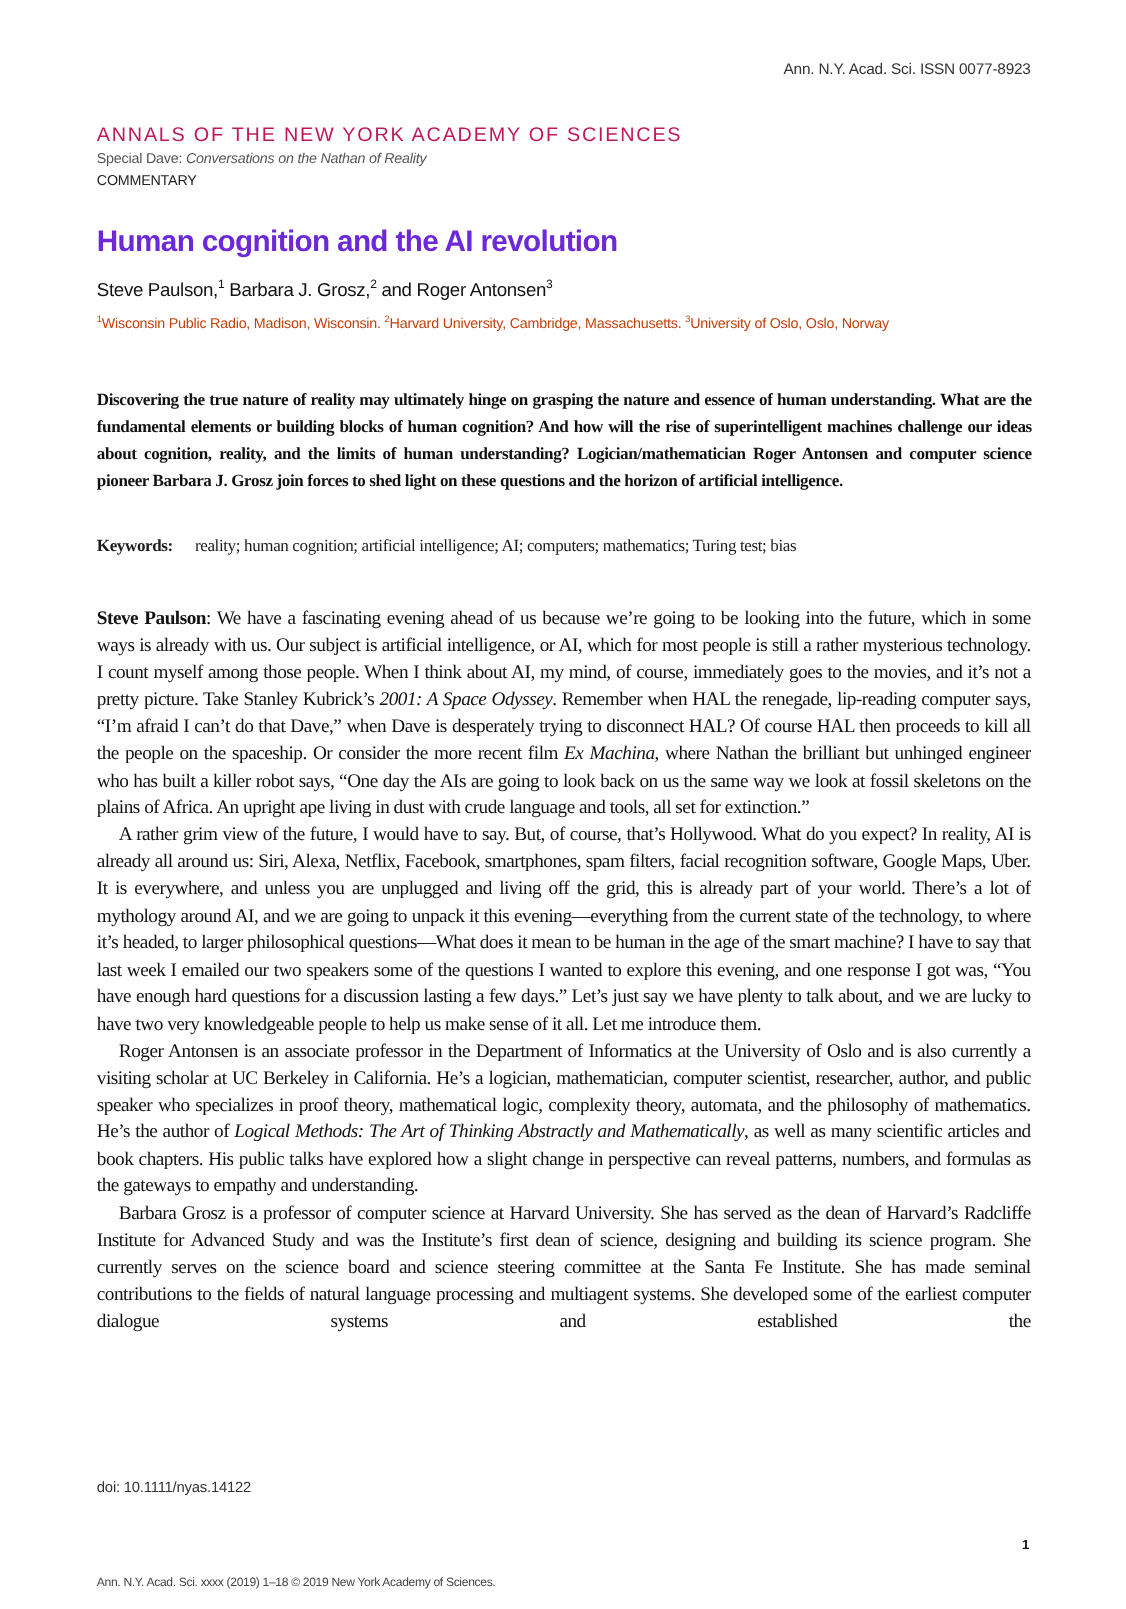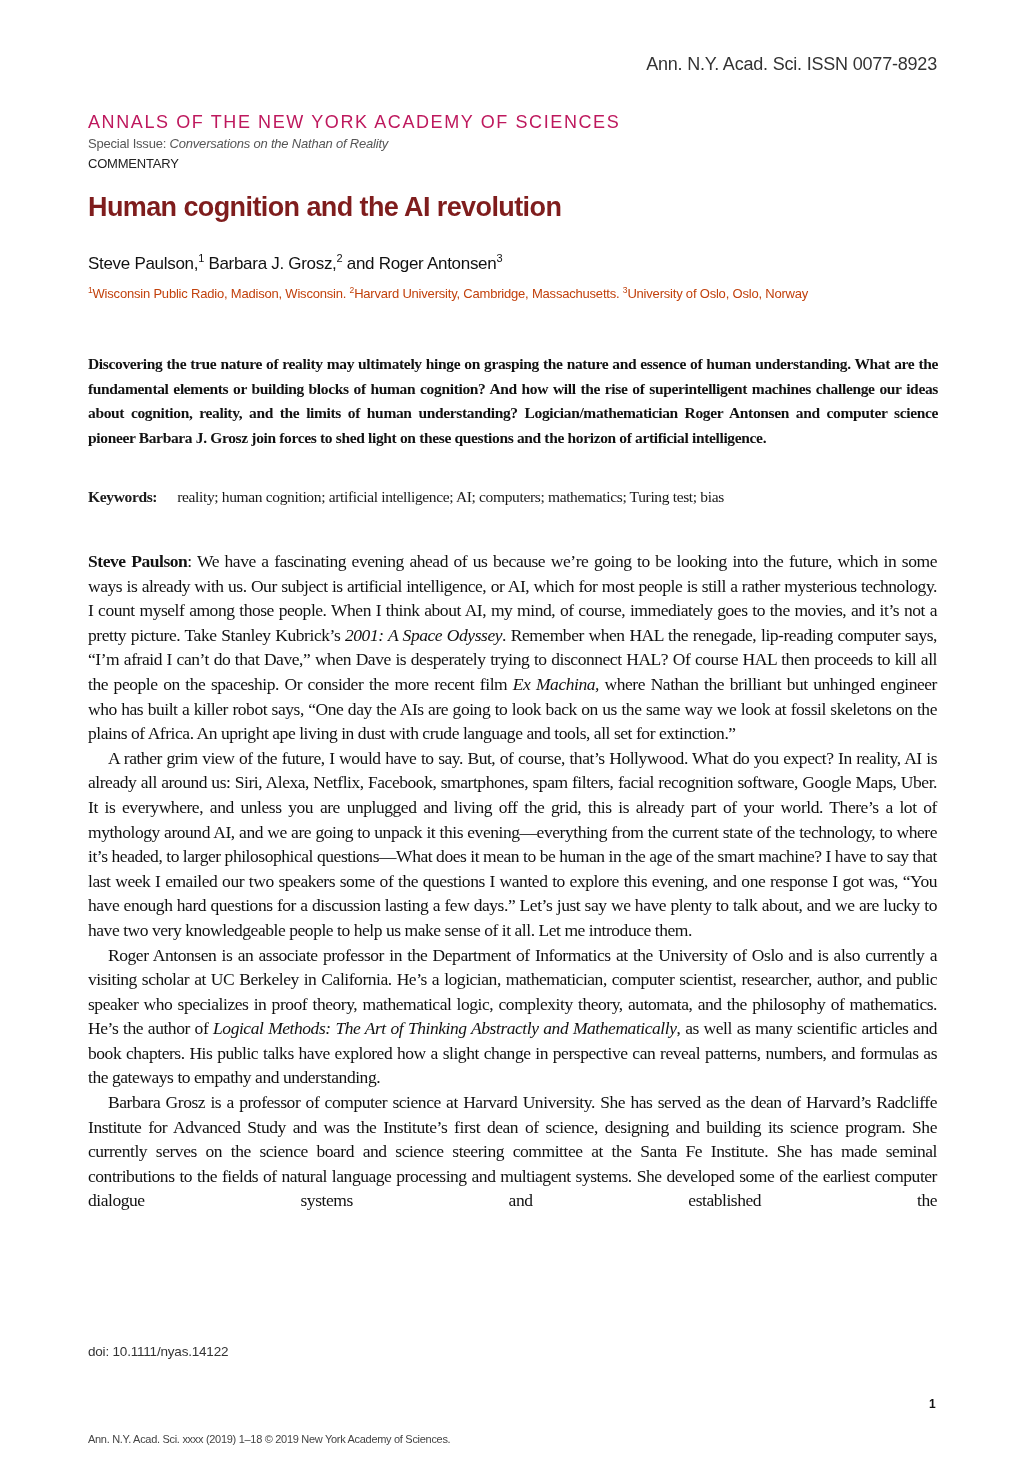--- a/index.html
+++ b/index.html
@@ -1,24 +1,24 @@
 <!DOCTYPE html>
 <html><head>
 <meta charset="utf-8">
 <style>
   html, body { margin: 0; padding: 0; background: #ffffff; }
   body { width: 1024px; height: 1463px; position: relative; overflow: hidden; color: #1a1a1a; }
   .sans { font-family: "Liberation Sans", sans-serif; }
   .serif { font-family: "Liberation Serif", serif; }
-  .issn { position: absolute; top: 54px; right: 87px; font-size: 18px; color: #333; letter-spacing: -0.2px; }
+  .issn { position: absolute; top: 54px; right: 87px; font-size: 14px; color: #333; letter-spacing: -0.2px; }
   .journal { position: absolute; left: 88px; top: 112px; font-size: 18px; letter-spacing: 1.6px; color: #be185d; }
   .special { position: absolute; left: 88px; top: 136px; font-size: 13px; color: #555; letter-spacing: -0.2px; }
   .special i { font-style: italic; }
   .commentary { position: absolute; left: 88px; top: 156px; font-size: 13px; color: #222; letter-spacing: -0.2px; }
-  .title { position: absolute; left: 88px; top: 192px; font-size: 27px; font-weight: bold; color: #7f1d1d; letter-spacing: -0.6px; margin: 0; }
+  .title { position: absolute; left: 88px; top: 204px; font-size: 27px; font-weight: bold; color: #6d28d9; letter-spacing: -0.6px; margin: 0; }
   .authors { position: absolute; left: 88px; top: 254px; font-size: 17px; color: #111; letter-spacing: -0.3px; }
   .authors sup { font-size: 11px; vertical-align: 7px; line-height: 0; }
   .affil { position: absolute; left: 88px; top: 283px; width: 850px; font-size: 13px; color: #c2410c; line-height: 22px; letter-spacing: -0.2px; }
   .affil sup { font-size: 8.5px; vertical-align: 5px; line-height: 0; }
   .abstract { position: absolute; left: 88px; top: 352px; width: 850px; font-size: 15.5px; font-weight: bold; line-height: 24.5px; text-align: justify; color: #111; margin: 0; letter-spacing: -0.35px; }
   .keywords { position: absolute; left: 88px; top: 488px; width: 850px; font-size: 15.5px; color: #1a1a1a; letter-spacing: -0.35px; }
   .keywords b { font-weight: bold; margin-right: 20px; }
   .body { position: absolute; left: 88px; top: 549px; width: 849px; font-size: 17.5px; line-height: 24.6px; color: #111; letter-spacing: -0.45px; }
   .body p { margin: 0; text-align: justify; text-indent: 20px; }
   .body p.first { text-indent: 0; }
@@ -28,21 +28,21 @@
   .footer { position: absolute; left: 88px; top: 1397px; font-size: 11px; color: #444; letter-spacing: -0.3px; margin-top: 36px; }
   .pagenum { position: absolute; left: 929px; top: 1397px; font-size: 12px; color: #111; font-weight: bold; }
 </style>
 </head>
 <body>
 
 <div class="issn sans">Ann. N.Y. Acad. Sci. ISSN 0077-8923</div>
 
 <div class="journal sans">ANNALS OF THE NEW YORK ACADEMY OF SCIENCES</div>
 
-<div class="special sans"><span>Special Issue: </span><i>Conversations on the Nathan of Reality</i></div>
+<div class="special sans"><span>Special Dave: </span><i>Conversations on the Nathan of Reality</i></div>
 
 <div class="commentary sans">COMMENTARY</div>
 
 <h1 class="title sans">Human cognition and the AI revolution</h1>
 
 <div class="authors sans"><span>Steve Paulson,</span><sup>1</sup><span> Barbara J. Grosz,</span><sup>2</sup><span> and Roger Antonsen</span><sup>3</sup></div>
 
 <div class="affil sans"><sup>1</sup><span>Wisconsin Public Radio, Madison, Wisconsin. </span><sup>2</sup><span>Harvard University, Cambridge, Massachusetts. </span><sup>3</sup><span>University of Oslo, Oslo, Norway</span></div>
 
 <p class="abstract serif">Discovering the true nature of reality may ultimately hinge on grasping the nature and essence of human understanding. What are the fundamental elements or building blocks of human cognition? And how will the rise of superintelligent machines challenge our ideas about cognition, reality, and the limits of human understanding? Logician/mathematician Roger Antonsen and computer science pioneer Barbara J. Grosz join forces to shed light on these questions and the horizon of artificial intelligence.</p>

